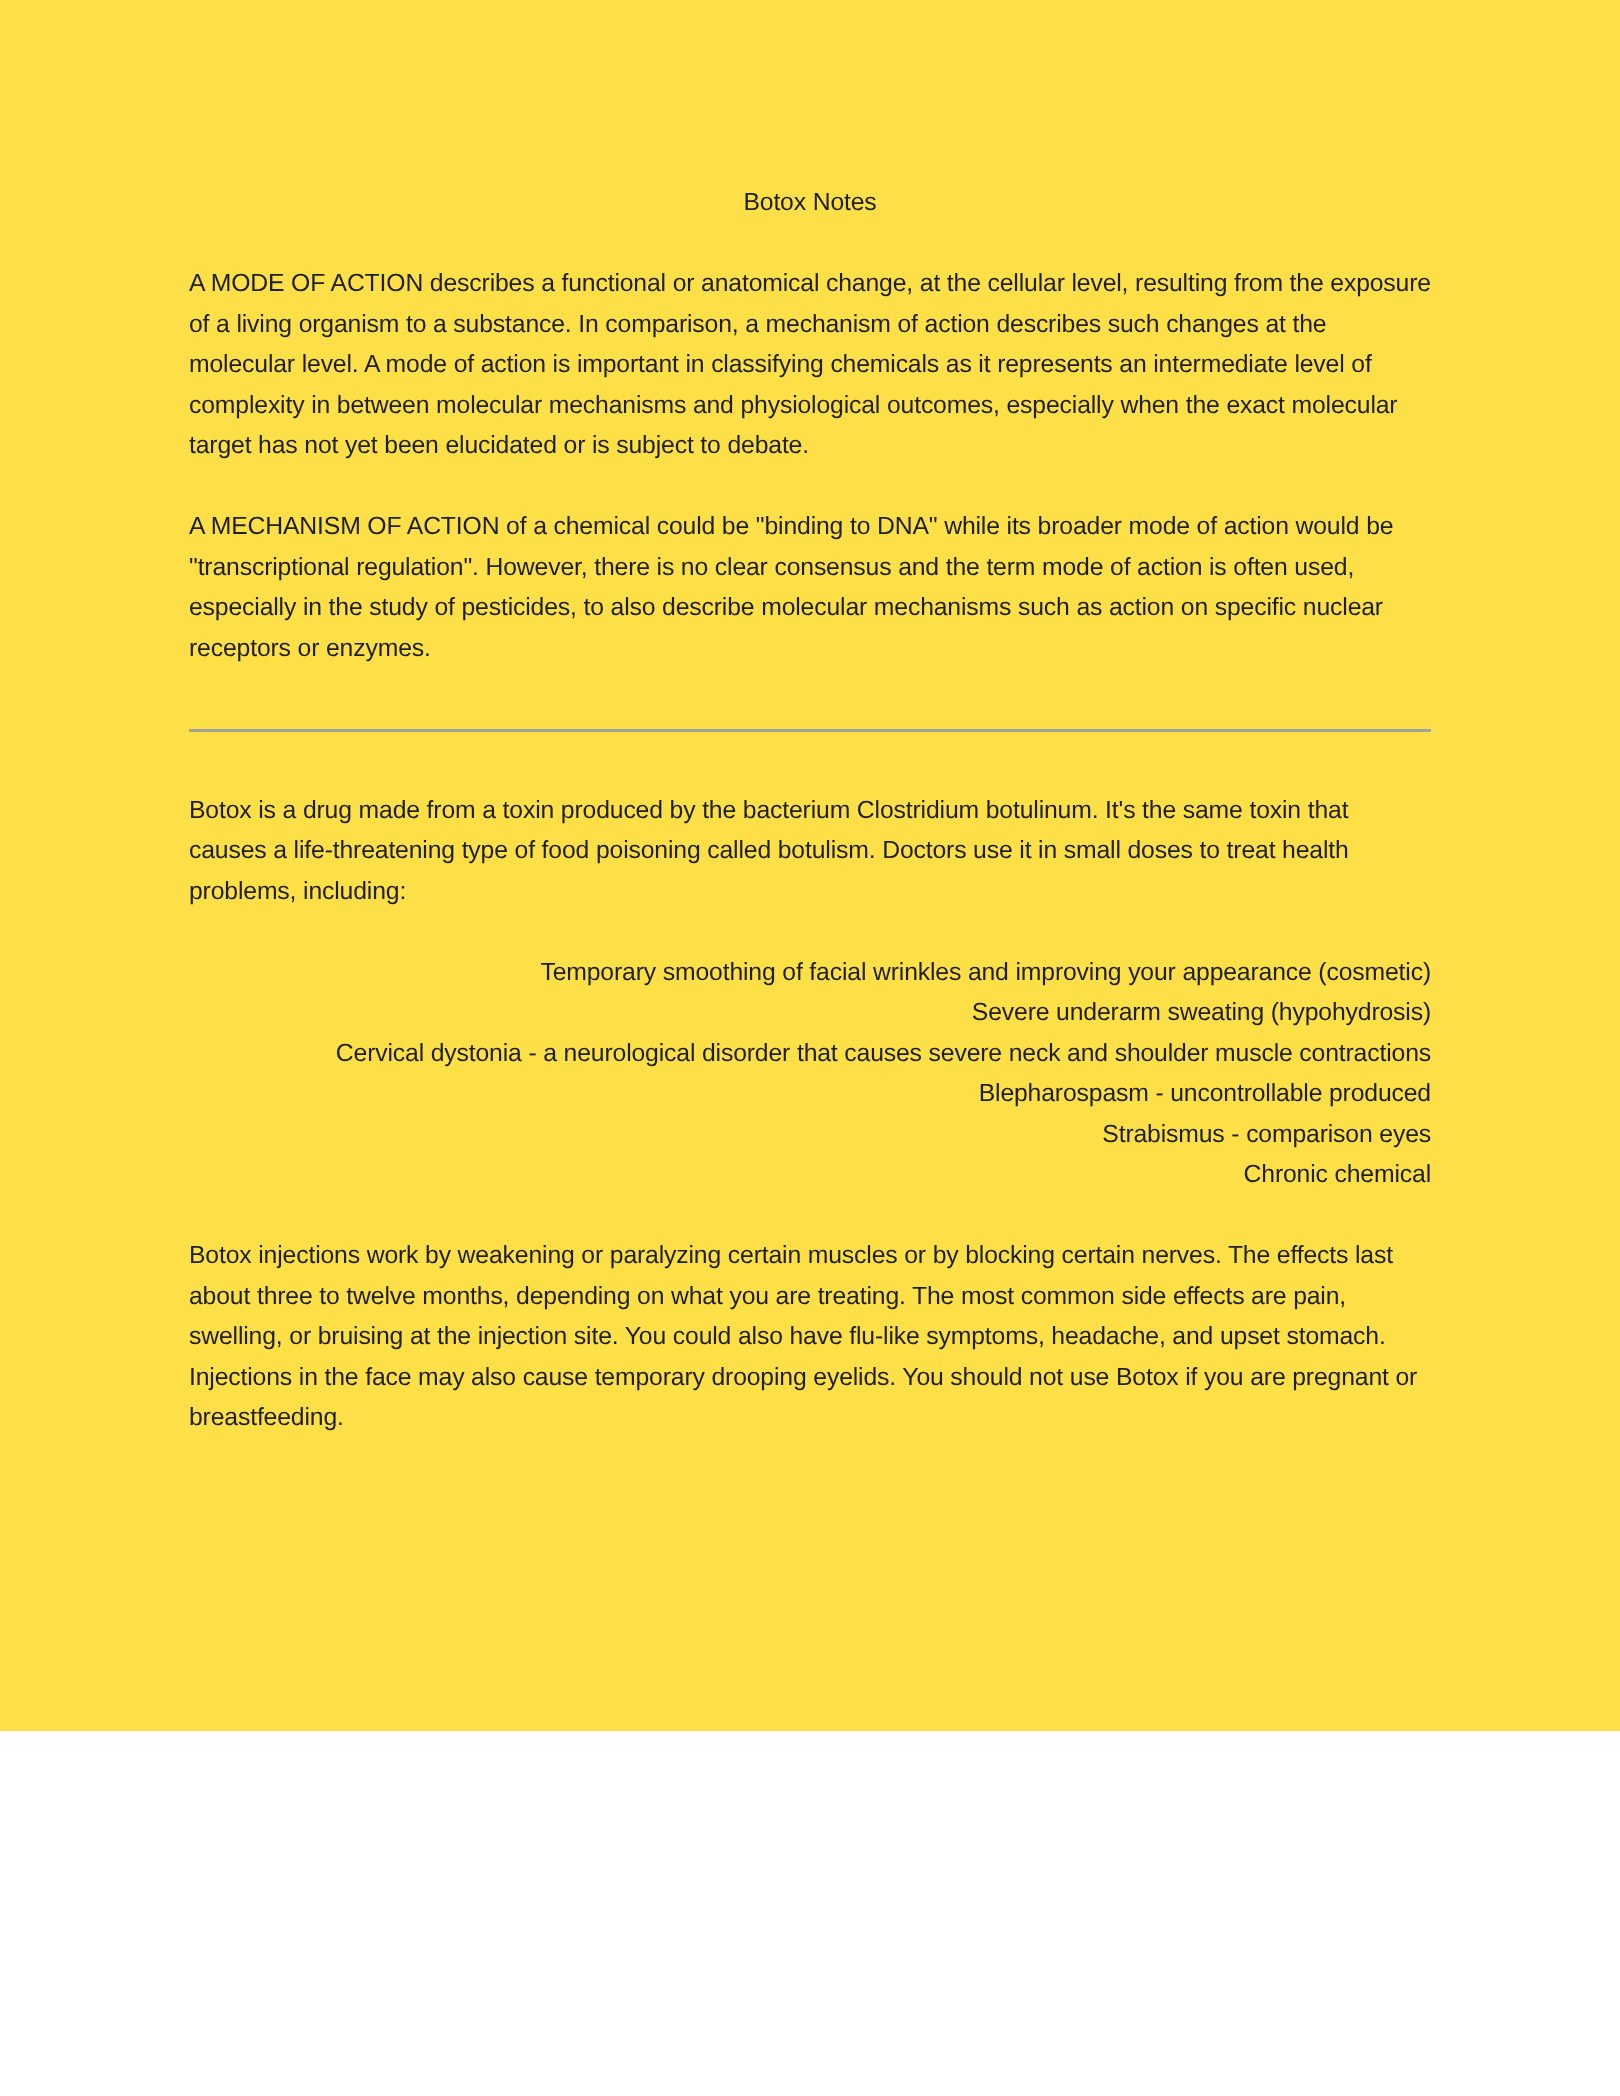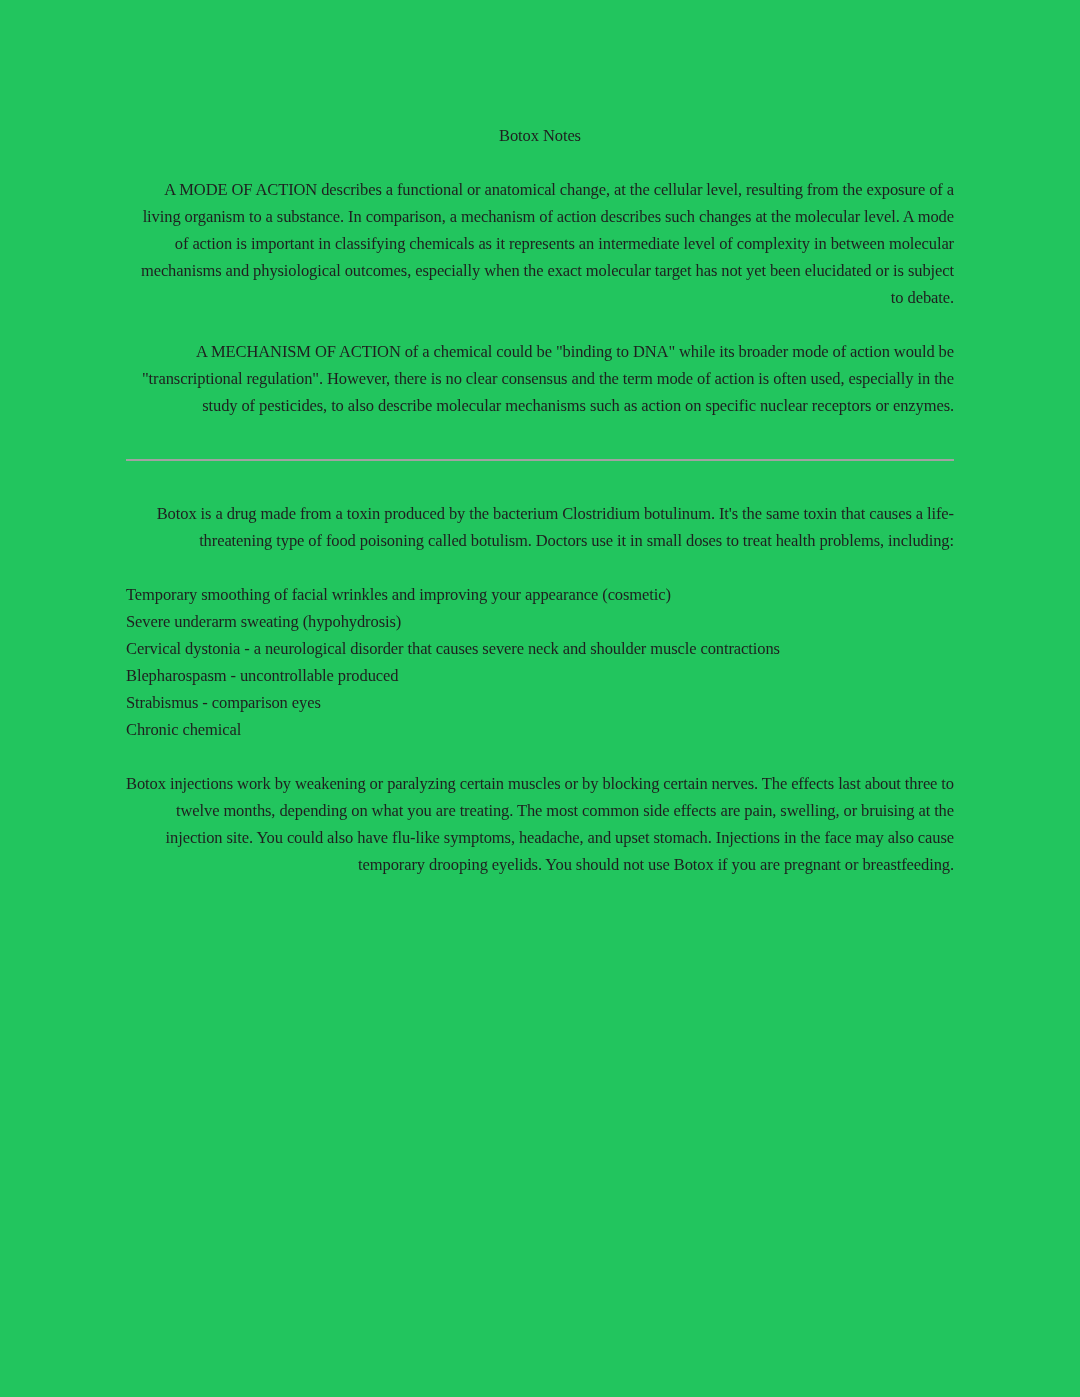--- a/index.html
+++ b/index.html
@@ -8,43 +8,43 @@
     background: #ffffff;
   }
   body {
     width: 1080px;
     height: 1397px;
     overflow: hidden;
   }
   .page {
     box-sizing: border-box;
     width: 1080px;
-    height: 1397px;
+    height: 1154px;
     padding: 122px 126px 0 126px;
-    background: #22c55e;
-    font-family: Liberation Serif, serif;
+    background: #fde047;
+    font-family: Liberation Sans, sans-serif;
     font-size: 16.5px;
     line-height: 27px;
     color: #1f1f1f;
     letter-spacing: -0.1px;
   }
   .doc-title {
     font-size: 16.5px;
     font-weight: 400;
     text-align: center;
     margin: 0 0 27px 0;
     color: #1f1f1f;
   }
   .para {
     margin: 0 0 27px 0;
     white-space: pre-wrap;
-    text-align: right;
   }
   .line-block {
     margin: 0 0 27px 0;
+    text-align: right;
   }
   .line-block .doc-line {
     margin: 0;
   }
   .hr-wrap {
     height: 27px;
     display: flex;
     align-items: center;
     margin: 0 0 27px 0;
   }

